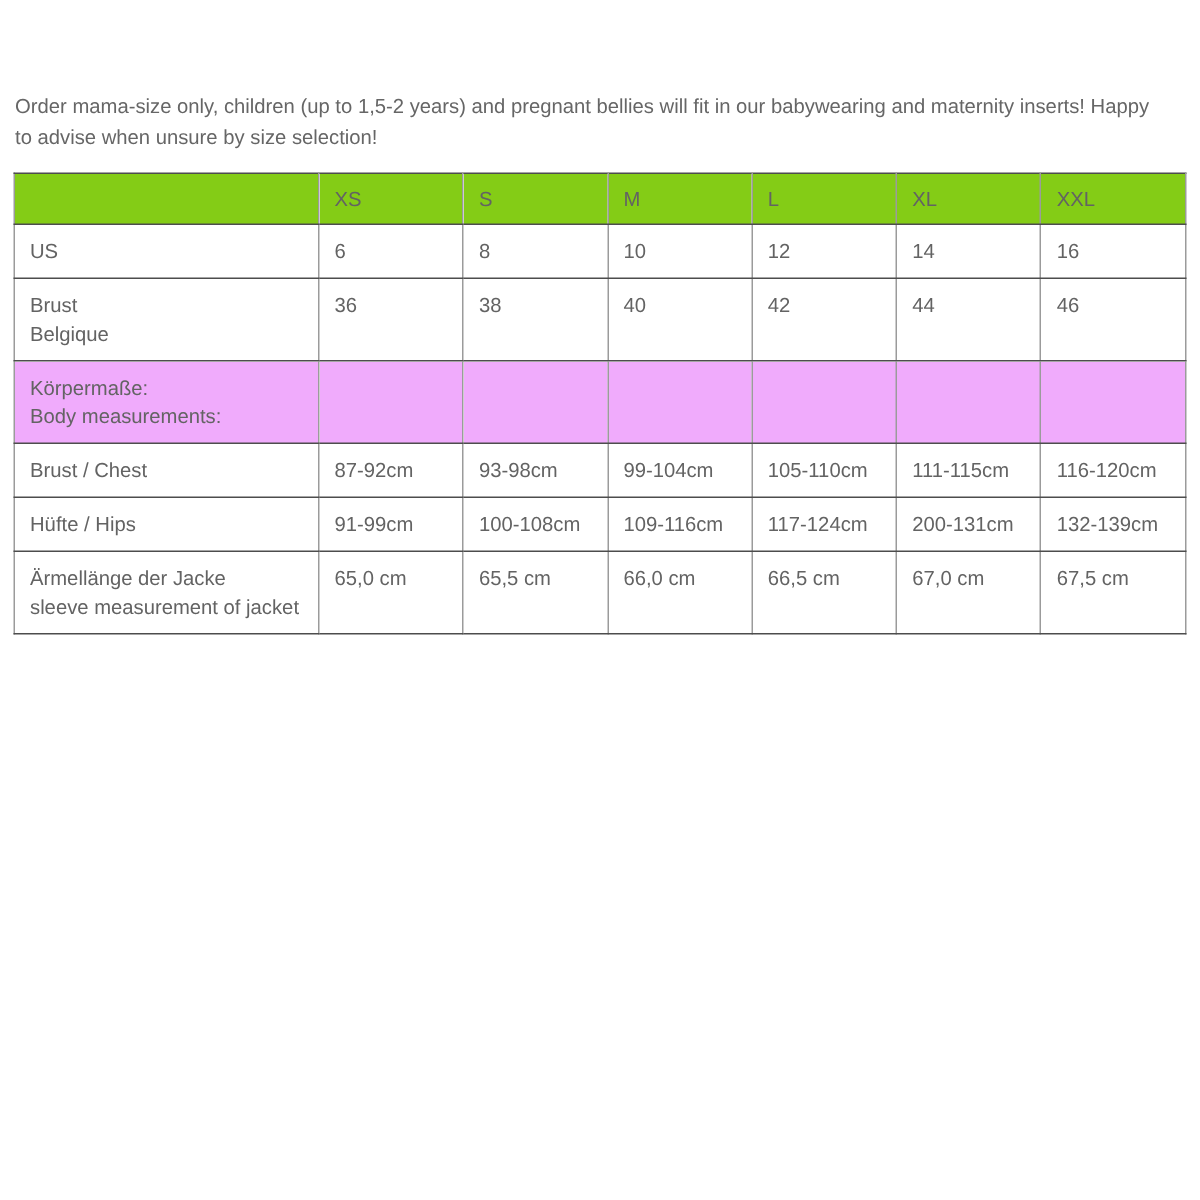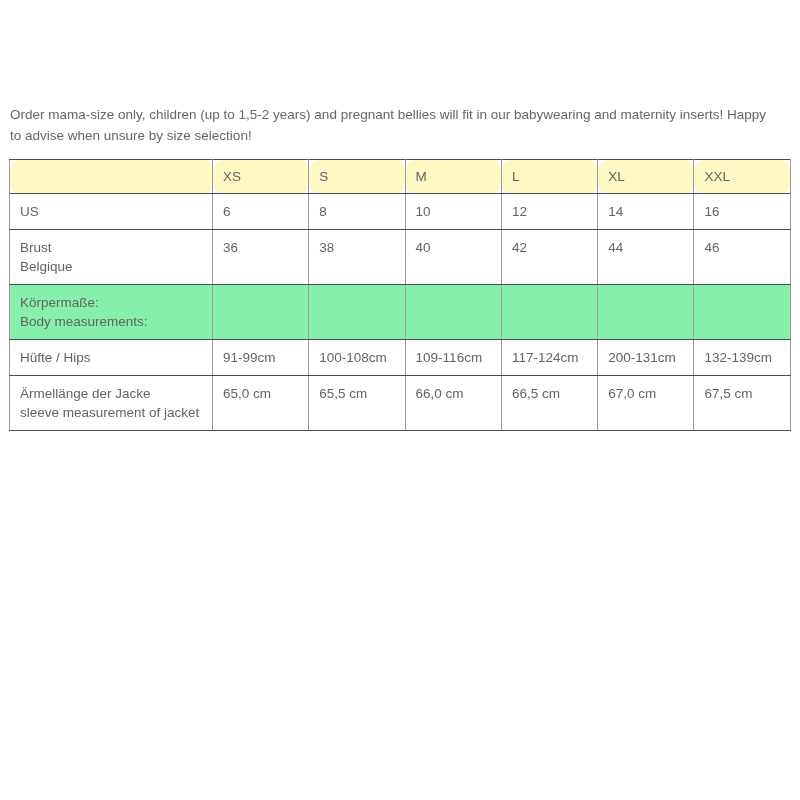--- a/index.html
+++ b/index.html
@@ -7,21 +7,21 @@
     width: 800px;
     height: 800px;
     background: #ffffff;
     font-family: "Liberation Sans", "DejaVu Sans", sans-serif;
     color: #636363;
     overflow: hidden;
   }
   .page {
     width: 788px;
     height: 800px;
-    padding: 104px 9px 0 9px;
+    padding: 60px 9px 0 9px;
   }
   .intro {
     font-size: 13.5px;
     line-height: 21px;
     color: #666666;
     max-width: 772px;
     margin-bottom: 13px;
     padding-left: 1px;
   }
   table.size-chart {
@@ -40,28 +40,27 @@
     border-left: 1px solid #9b9b9b;
     border-right: 1px solid #9b9b9b;
     text-align: left;
     vertical-align: top;
     padding: 8px 6px 8px 10px;
     line-height: 19px;
     font-weight: 400;
     overflow: hidden;
   }
   table.size-chart thead th {
-    background: #fef9c3;
+    background: #84cc16;
     padding-top: 7px;
     padding-bottom: 7px;
     height: 33px;
-    border-radius: 10px;
   }
   table.size-chart tr.section-row td {
-    background: #86efac;
+    background: #f0abfc;
   }
   table.size-chart tbody td { height: 35px; }
 </style>
 </head>
 <body>
 
 <div class="page">
   <p class="intro">Order mama-size only, children (up to 1,5-2 years) and pregnant bellies will fit in our babywearing and maternity inserts! Happy to advise when unsure by size selection!</p>
 
   <table class="size-chart">
@@ -107,20 +106,29 @@
         <tr class="section-row">
           <td><span>Körpermaße:</span><br><span>Body measurements:</span></td>
           <td></td>
           <td></td>
           <td></td>
           <td></td>
           <td></td>
           <td></td>
         </tr>
         <tr>
+          <td><span>Brust / Chest</span></td>
+          <td>87-92cm</td>
+          <td>93-98cm</td>
+          <td>99-104cm</td>
+          <td>105-110cm</td>
+          <td>111-115cm</td>
+          <td>116-120cm</td>
+        </tr>
+        <tr>
           <td><span>Hüfte / Hips</span></td>
           <td>91-99cm</td>
           <td>100-108cm</td>
           <td>109-116cm</td>
           <td>117-124cm</td>
           <td>200-131cm</td>
           <td>132-139cm</td>
         </tr>
         <tr>
           <td><span>Ärmellänge der Jacke</span><br><span>sleeve measurement of jacket</span></td>

